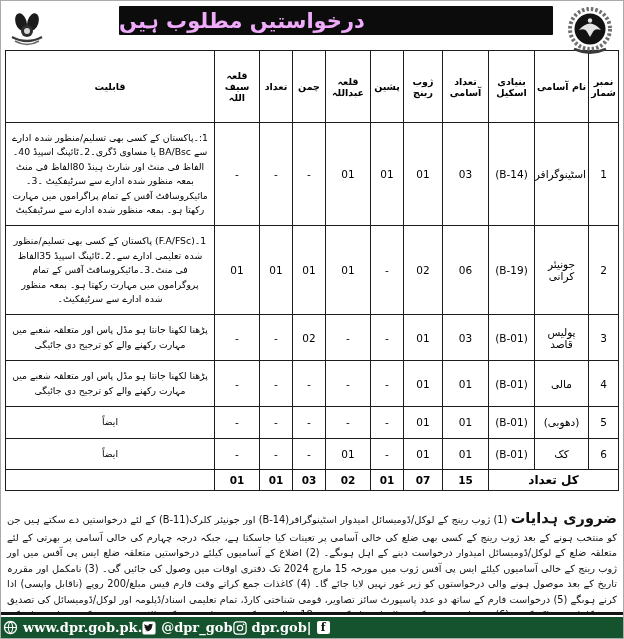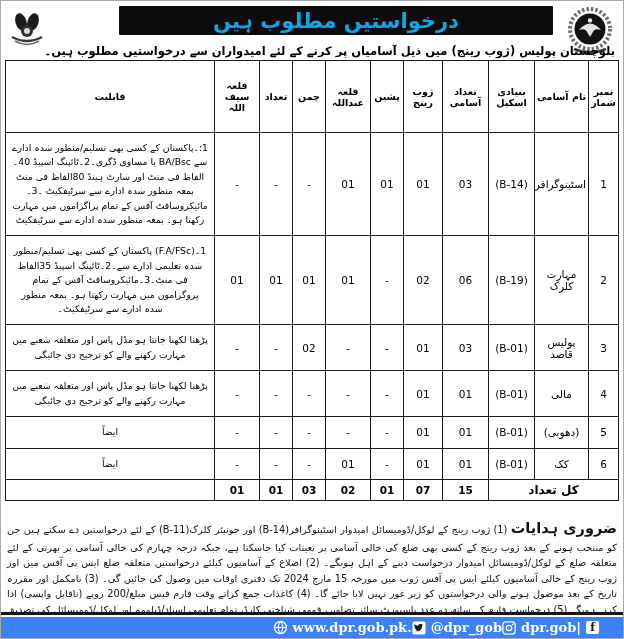--- a/index.html
+++ b/index.html
@@ -3,22 +3,22 @@
 <meta charset="utf-8">
 <style>
   html,body{margin:0;padding:0;background:#e8e8e8;}
   body{width:624px;height:639px;font-family:"DejaVu Sans",sans-serif;}
   .ad{position:relative;width:624px;height:639px;box-sizing:border-box;background:#fff;
       border:1px solid #aaa;padding:3px 4px 0 4px;overflow:hidden;}
   
   .header-row{display:flex;align-items:flex-start;justify-content:space-between;height:46px;}
   .crest-small{width:40px;height:42px;margin:4px 0 0 2px;flex:0 0 auto;}
   .crest-big{width:54px;height:52px;margin:1px 2px 0 0;flex:0 0 auto;}
-  .title-bar{flex:1;background:#0c0c0c;color:#0ea5e9;margin:2px 10px 0 72px;height:29px;
-             display:flex;align-items:center;justify-content:center;border-radius:1px;}
+  .title-bar{flex:1;background:#0c0c0c;color:#f0abfc;margin:2px 10px 0 72px;height:29px;
+             display:flex;align-items:center;border-radius:1px;}
   .title-bar span{font-size:21px;font-weight:bold;direction:rtl;letter-spacing:1px;}
   .intro-line{direction:rtl;text-align:center;font-size:11.5px;font-weight:bold;
               margin:-6px 4px 2px 60px;white-space:nowrap;}
   
   table{width:100%;border-collapse:collapse;direction:rtl;table-layout:fixed;}
   th,td{border:1px solid #1c1c1c;text-align:center;vertical-align:middle;padding:1px 2px;box-sizing:border-box;}
   th{font-size:9.5px;font-weight:bold;height:20px;padding:19px 0;}
   td{font-size:10.5px;}
   td.qual{font-size:9.3px;line-height:1.55;padding:8px 6px;}
   tbody.rows tr:nth-child(1) td{height:94px;}
@@ -33,24 +33,24 @@
   .instructions{direction:rtl;text-align:justify;font-size:9.8px;line-height:1.58;
                 margin:16px 2px 0 2px;color:#111;}
   .instructions b{font-size:14.5px;font-weight:bold;letter-spacing:.5px;}
   
   .bottom-row{display:flex;justify-content:space-between;align-items:flex-end;
               margin:4px 2px 2px 2px;height:58px;}
   .sig-box{background:#050505;color:#fff;border:1.5px solid #000;outline:1px solid #fff;
            outline-offset:-4px;padding:4px 18px;direction:rtl;text-align:center;}
   .sig-box div{font-size:14.5px;font-weight:bold;line-height:1.55;white-space:nowrap;}
   
-  .footer-bar{position:absolute;left:0;right:0;bottom:0;height:21px;background:#3b82f6;
+  .footer-bar{position:absolute;left:0;right:0;bottom:0;height:21px;background:#14532d;
               border-top:2px solid #fff;box-shadow:0 -3px 0 #141414;
-              display:flex;align-items:center;justify-content:flex-end;
-              padding:0 24px;color:#fff;}
+              display:flex;align-items:center;justify-content:flex-start;
+              padding:0 2px;color:#fff;}
   .footer-item{display:flex;align-items:center;gap:5px;font-family:"DejaVu Serif",serif;
                font-weight:bold;font-size:13px;color:#fff;text-decoration:none;}
   .fb-square{display:inline-flex;width:13px;height:13px;background:#fff;color:#111;
              align-items:center;justify-content:center;font-family:"DejaVu Serif",serif;
              font-weight:bold;font-size:11px;border-radius:2px;}
   .sep{color:#fff;font-weight:bold;}
   svg{display:block;}
 </style>
 </head>
 <body>
@@ -73,21 +73,20 @@
 
     <svg class="crest-big" viewBox="0 0 54 52">
       <circle cx="27" cy="24" r="20" fill="none" stroke="#6f6f6f" stroke-width="4" stroke-dasharray="2.5 2"></circle>
       <circle cx="27" cy="24" r="15.5" fill="#121212"></circle>
       <path d="M16 25 q11 -13 22 0 q-5.5 -2 -7.5 1 l-3.5 6 l-3.5 -6 q-2 -3 -7.5 -1z" fill="#e4e4e4"></path>
       <circle cx="27" cy="15.5" r="2.2" fill="#e4e4e4"></circle>
       <path d="M11 44 q16 7 32 0" stroke="#3a3a3a" stroke-width="3" fill="none"></path>
     </svg>
   </div>
 
-  <div class="intro-line">بلوچستان پولیس (ژوب رینج) میں ذیل آسامیاں پر کرنے کے لئے امیدواران سے درخواستیں مطلوب ہیں۔</div>
 
   <table>
     <colgroup>
       <col style="width:30px">
         <col style="width:54px">
         <col style="width:46px">
         <col style="width:46px">
       <col style="width:39px">
         <col style="width:33px">
         <col style="width:45px">
@@ -120,21 +119,21 @@
           <td>01</td>
           <td>01</td>
           <td>01</td>
           <td>-</td>
           <td>-</td>
           <td>-</td>
           <td class="qual">1:۔پاکستان کے کسی بھی تسلیم/منظور شدہ ادارے سے BA/Bsc یا مساوی ڈگری۔2۔ٹائپنگ اسپیڈ 40۔الفاظ فی منٹ اور شارٹ ہینڈ 80الفاظ فی منٹ بمعہ منظور شدہ ادارے سے سرٹیفکیٹ ۔3۔مائیکروسافٹ آفس کے تمام پراگراموں میں مہارت رکھتا ہو۔ بمعہ منظور شدہ ادارے سے سرٹیفکیٹ</td>
         </tr>
         <tr>
           <td>2</td>
-          <td>مہارت کلرک</td>
+          <td>جونیئر کرانی</td>
           <td>(B-19)</td>
           <td>06</td>
           <td>02</td>
           <td>-</td>
           <td>01</td>
           <td>01</td>
           <td>01</td>
           <td>01</td>
           <td class="qual">1۔(F.A/FSc) پاکستان کے کسی بھی تسلیم/منظور شدہ تعلیمی ادارے سے۔2۔ٹائپنگ اسپیڈ 35الفاظ فی منٹ۔3۔مائیکروسافٹ آفس کے تمام پروگراموں میں مہارت رکھتا ہو۔ بمعہ منظور شدہ ادارے سے سرٹیفکیٹ۔</td>
         </tr>

